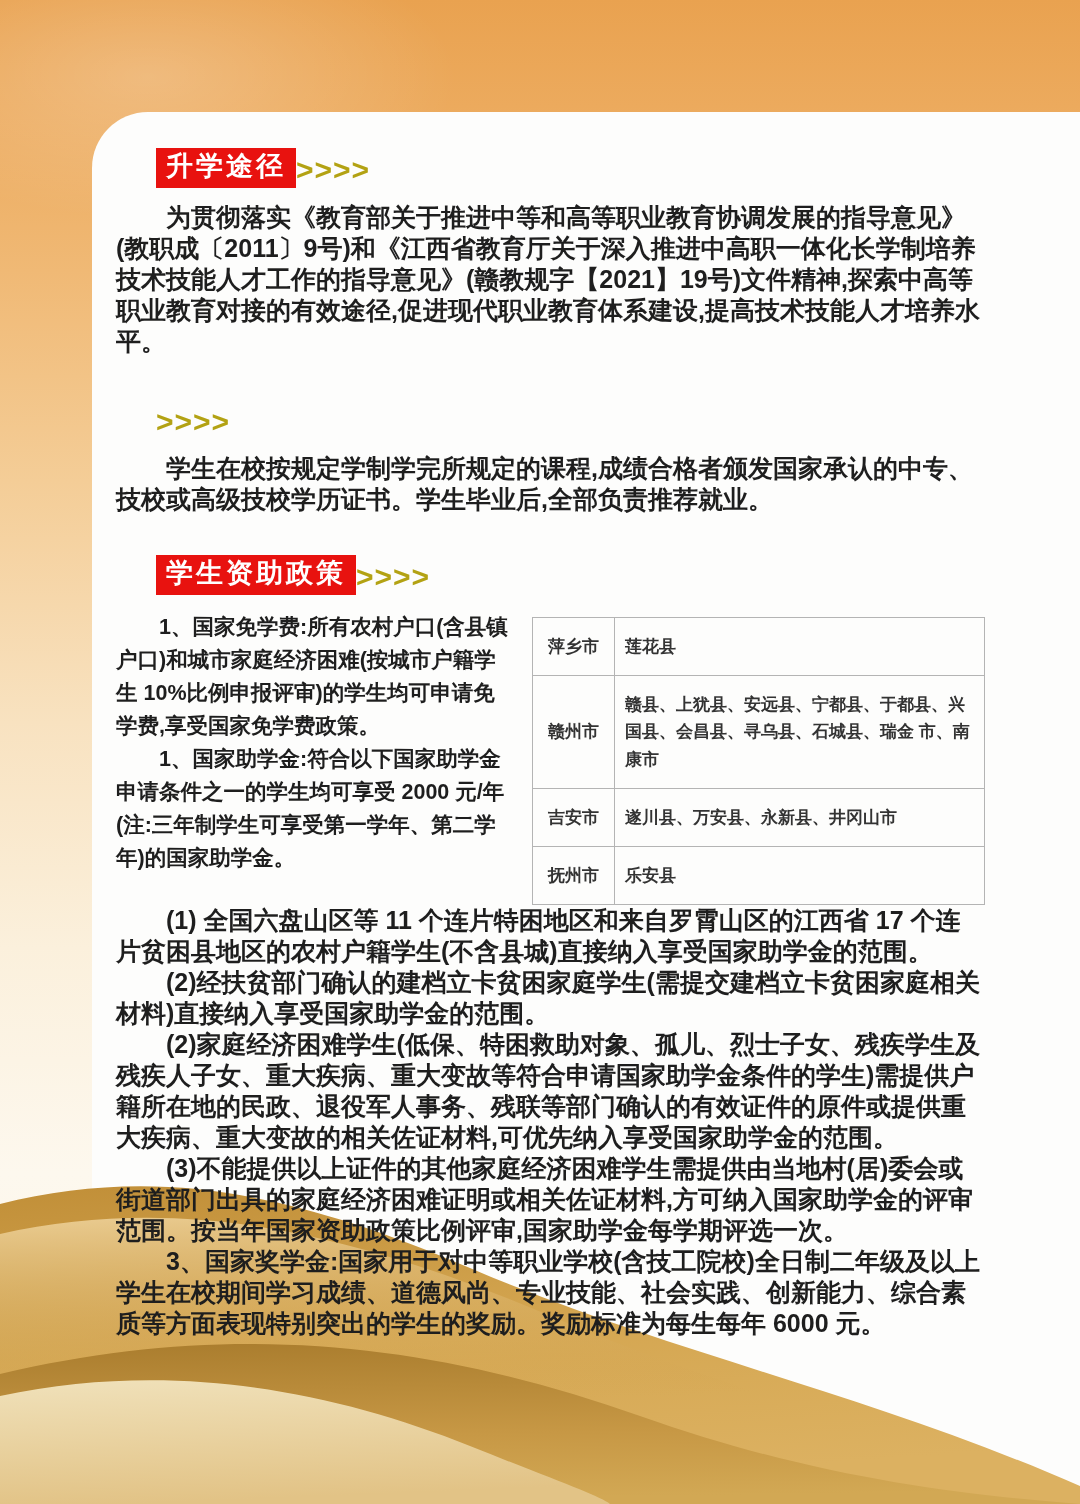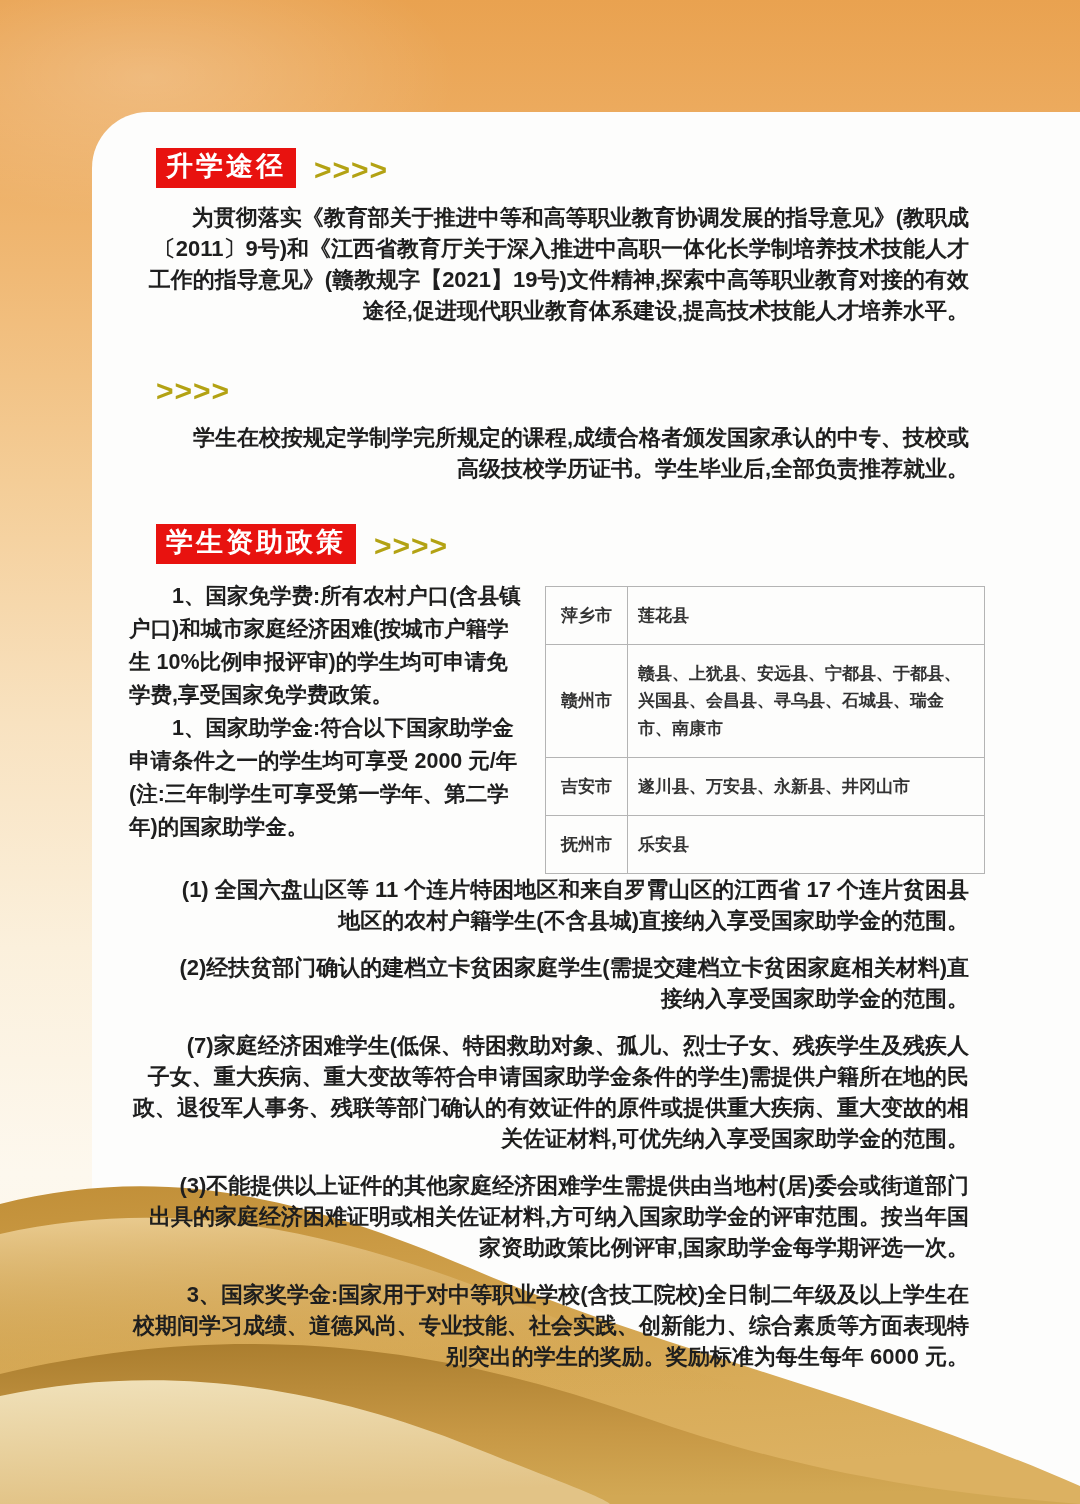--- a/index.html
+++ b/index.html
@@ -25,39 +25,39 @@
     background:#fdfdfc;
     border-top-left-radius:56px;
     z-index:0;
   }
   .dunes { position:absolute; left:0; bottom:0; width:1080px; height:340px; z-index:1; }
   .content {
     position:absolute; left:92px; top:112px; right:0; bottom:0;
     padding:36px 95px 0 24px;
     z-index:2;
   }
-  .section-head { display:flex; align-items:center; gap:18px; margin:0 0 0 40px; }
+  .section-head { display:flex; align-items:center; margin:0 0 0 40px; }
   .red-box {
     display:inline-block; background:#e8120f; color:#ffffff;
     font-weight:bold; font-size:27px; letter-spacing:3px;
     padding:3px 10px 6px 10px; line-height:1.15;
   }
   .arrows {
     color:#b3a213; font-weight:800; font-size:30px;
     letter-spacing:1px; padding-top:4px;
   }
   p.body {
-    font-size:22px; line-height:31px; color:#1e1e1e;
-    text-indent:2em; margin:16px; font-weight:600;text-align:right;
+    font-size:25px; line-height:31px; color:#1e1e1e;
+    text-indent:2em; margin:0; font-weight:600;
   }
   .mt14 { margin-top:14px !important; }
   .mt44 { margin-top:44px !important; }
   .mt40 { margin-top:40px !important; }
   .cols { display:flex; margin-top:16px; }
-  .col-left { width:398px; flex:0 0 398px;margin-left:13px; }
+  .col-left { width:398px; flex:0 0 398px; }
   .col-left p {
     font-size:21.5px; line-height:33px; color:#1e1e1e;
     text-indent:2em; margin:0; font-weight:600;
   }
   .col-right { flex:1; padding:6px 0 0 18px; }
   table.region {
     width:100%; border-collapse:collapse; background:transparent;padding-left:16px;
   }
   table.region td {
     border:1px solid #b4b4b4; font-size:17px; color:#333;
@@ -144,19 +144,19 @@
               <td>乐安县</td>
             </tr>
           </tbody>
         </table>
       </div>
     </div>
 
     <div class="points">
       <p class="body">(1) 全国六盘山区等 11 个连片特困地区和来自罗霄山区的江西省 17 个连片贫困县地区的农村户籍学生(不含县城)直接纳入享受国家助学金的范围。</p>
       <p class="body">(2)经扶贫部门确认的建档立卡贫困家庭学生(需提交建档立卡贫困家庭相关材料)直接纳入享受国家助学金的范围。</p>
-      <p class="body">(7)家庭经济困难学生(低保、特困救助对象、孤儿、烈士子女、残疾学生及残疾人子女、重大疾病、重大变故等符合申请国家助学金条件的学生)需提供户籍所在地的民政、退役军人事务、残联等部门确认的有效证件的原件或提供重大疾病、重大变故的相关佐证材料,可优先纳入享受国家助学金的范围。</p>
+      <p class="body">(2)家庭经济困难学生(低保、特困救助对象、孤儿、烈士子女、残疾学生及残疾人子女、重大疾病、重大变故等符合申请国家助学金条件的学生)需提供户籍所在地的民政、退役军人事务、残联等部门确认的有效证件的原件或提供重大疾病、重大变故的相关佐证材料,可优先纳入享受国家助学金的范围。</p>
       <p class="body">(3)不能提供以上证件的其他家庭经济困难学生需提供由当地村(居)委会或街道部门出具的家庭经济困难证明或相关佐证材料,方可纳入国家助学金的评审范围。按当年国家资助政策比例评审,国家助学金每学期评选一次。</p>
       <p class="body"><b class="lbl">3、国家奖学金</b><span>:国家用于对中等职业学校(含技工院校)全日制二年级及以上学生在校期间学习成绩、道德风尚、专业技能、社会实践、创新能力、综合素质等方面表现特别突出的学生的奖励。奖励标准为每生每年 6000 元。</span></p>
     </div>
 
   </div>
 </div>
 
 </body></html>

